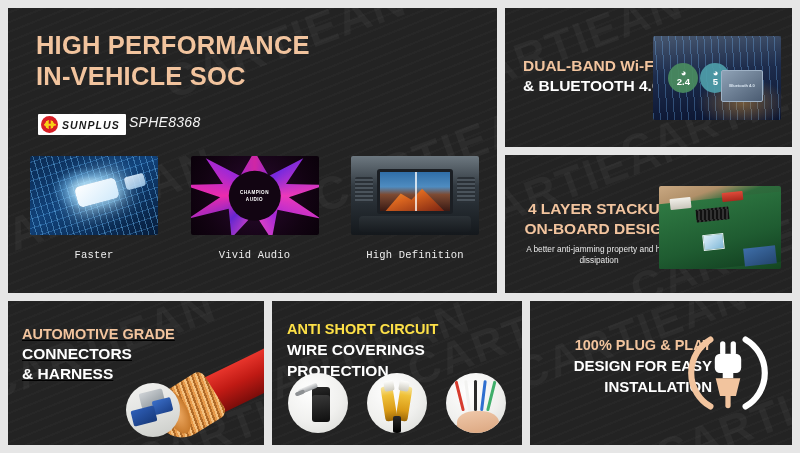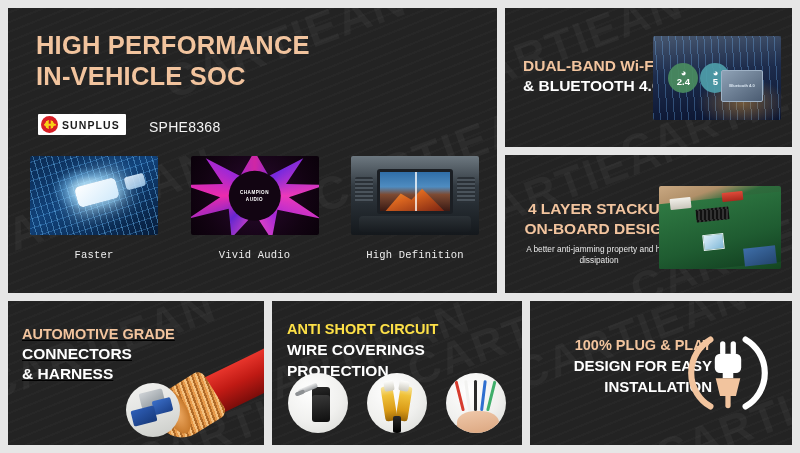--- a/index.html
+++ b/index.html
@@ -54,21 +54,21 @@
   .hero-title {
     position: absolute; left: 28px; top: 22px;
     color: #f2c49e;
     font-size: 25.5px; font-weight: bold;
     line-height: 31px; letter-spacing: .2px;
   }
   .hero-title span { display: block; }
 
   .logo-row {
     position: absolute; left: 30px; top: 106px;
-    display: flex; align-items: flex-end; gap: 23px;
+    display: flex; align-items: flex-start; gap: 3px; font-style: italic;
   }
   .logo-box {
     background: #ffffff;
     padding: 2px 6px 2px 3px;
     display: flex; align-items: center; gap: 4px;
     border-radius: 1px;
   }
   .logo-mark {
     width: 17px; height: 17px; border-radius: 50%;
     background: radial-gradient(circle at 50% 50%, #f7d117 0 36%, #d81f26 38% 100%);

